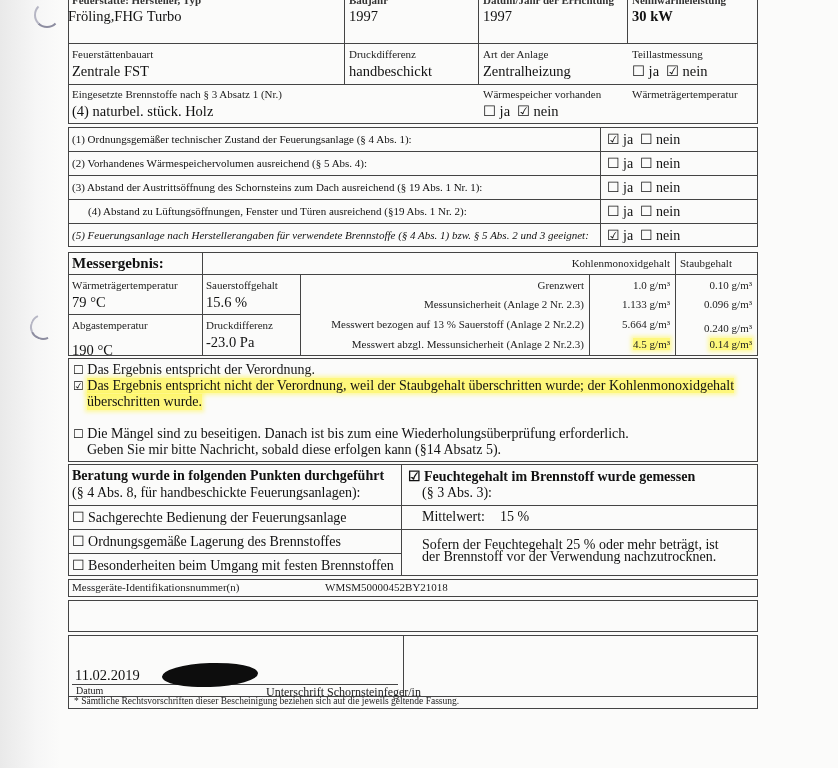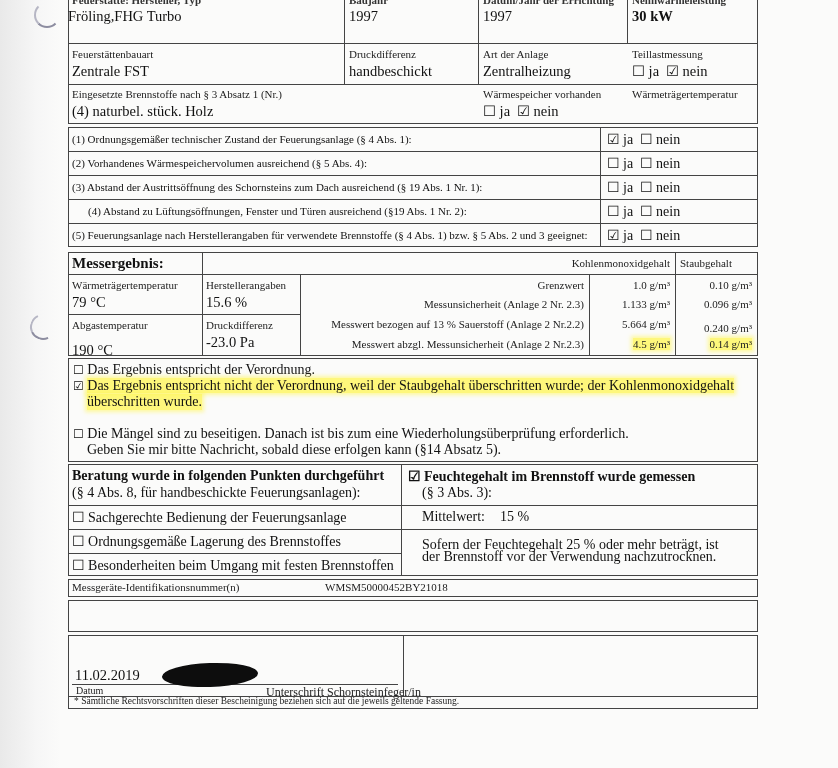--- a/index.html
+++ b/index.html
@@ -93,41 +93,41 @@
   <span class="txt14" style="left:640px; top:155px;">☐ nein</span>
 
   <span class="txt" style="left:72px; top:181px;">(3) Abstand der Austrittsöffnung des Schornsteins zum Dach ausreichend (§ 19 Abs. 1 Nr. 1):</span>
   <span class="txt14" style="left:607px; top:179px;">☐ ja</span>
   <span class="txt14" style="left:640px; top:179px;">☐ nein</span>
 
   <span class="txt" style="left:72px; top:205px;margin-left:16px;">(4) Abstand zu Lüftungsöffnungen, Fenster und Türen ausreichend (§19 Abs. 1 Nr. 2):</span>
   <span class="txt14" style="left:607px; top:203px;">☐ ja</span>
   <span class="txt14" style="left:640px; top:203px;">☐ nein</span>
 
-  <span class="txt" style="left:72px; top:229px;">(5) Feuerungsanlage nach Herstellerangaben für verwendete Brennstoffe (§ 4 Abs. 1) bzw. § 5 Abs. 2 und 3 geeignet:</span>
+  <span class="txt" style="left:72px; top:229px;font-style:italic;">(5) Feuerungsanlage nach Herstellerangaben für verwendete Brennstoffe (§ 4 Abs. 1) bzw. § 5 Abs. 2 und 3 geeignet:</span>
   <span class="txt14" style="left:607px; top:227px;">☑ ja</span>
   <span class="txt14" style="left:640px; top:227px;">☐ nein</span>
 </div>
 
 <div>
   <div class="box" style="left:68px; top:252px; width:690px; height:104px;"></div>
   <div class="hline" style="left:68px; top:274px; width:690px;"></div>
   <div class="vline" style="left:202px; top:252px; height:104px;"></div>
   <div class="vline" style="left:300px; top:274px; height:82px;"></div>
   <div class="vline" style="left:675px; top:252px; height:104px;"></div>
   <div class="vline" style="left:589px; top:274px; height:82px;"></div>
   <div class="hline" style="left:68px; top:314px; width:232px;"></div>
 
   <span class="val bold" style="left:72px; top:255px; font-size:15px;">Messergebnis:</span>
   <span class="lbl r" style="left:500px; top:257px; width:170px;">Kohlenmonoxidgehalt</span>
   <span class="lbl" style="left:680px; top:257px;">Staubgehalt</span>
 
   <span class="lbl" style="left:72px; top:279px;">Wärmeträgertemperatur</span>
   <span class="val" style="left:72px; top:294px;">79 °C</span>
-  <span class="lbl" style="left:206px; top:279px;">Herstellerangaben</span>
+  <span class="lbl" style="left:206px; top:279px;">Sauerstoffgehalt</span>
   <span class="val" style="left:206px; top:294px;">15.6 %</span>
   <span class="lbl" style="left:72px; top:319px;">Abgastemperatur</span>
   <span class="val" style="left:72px; top:334px;margin-top:8px;">190 °C</span>
   <span class="lbl" style="left:206px; top:319px;">Druckdifferenz</span>
   <span class="val" style="left:206px; top:334px;">-23.0 Pa</span>
 
   <span class="lbl r" style="left:300px; top:279px; width:284px;">Grenzwert</span>
   <span class="lbl r" style="left:590px; top:279px; width:80px;">1.0 g/m³</span>
   <span class="lbl r" style="left:676px; top:279px; width:76px;">0.10 g/m³</span>
 

